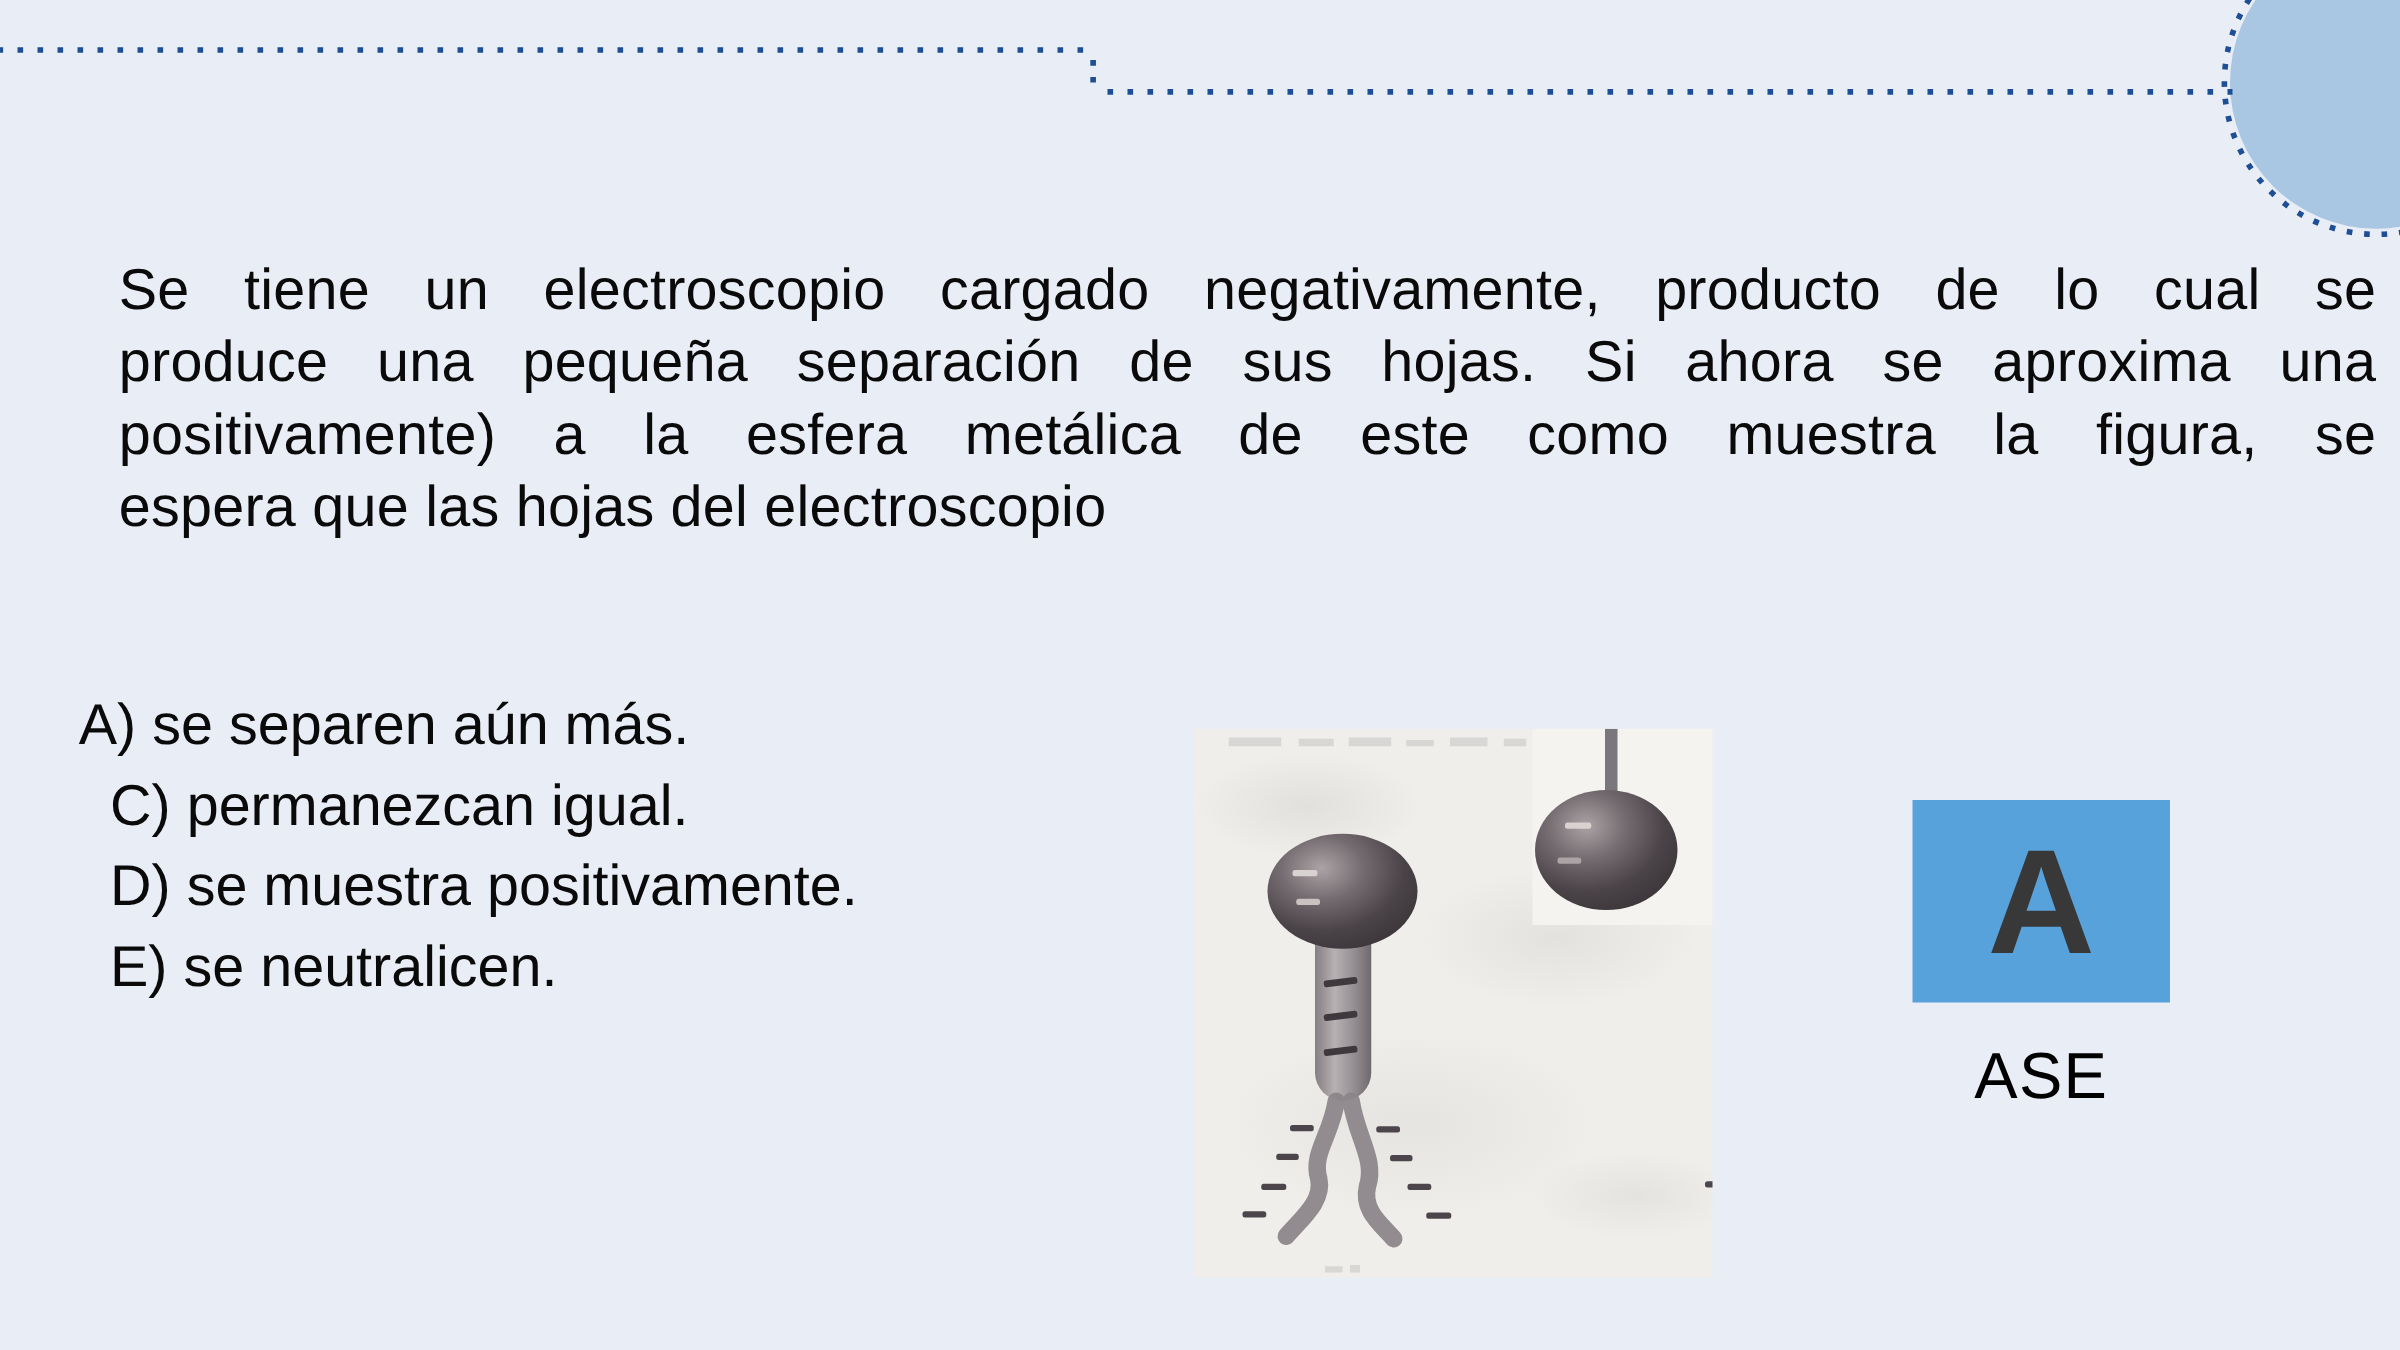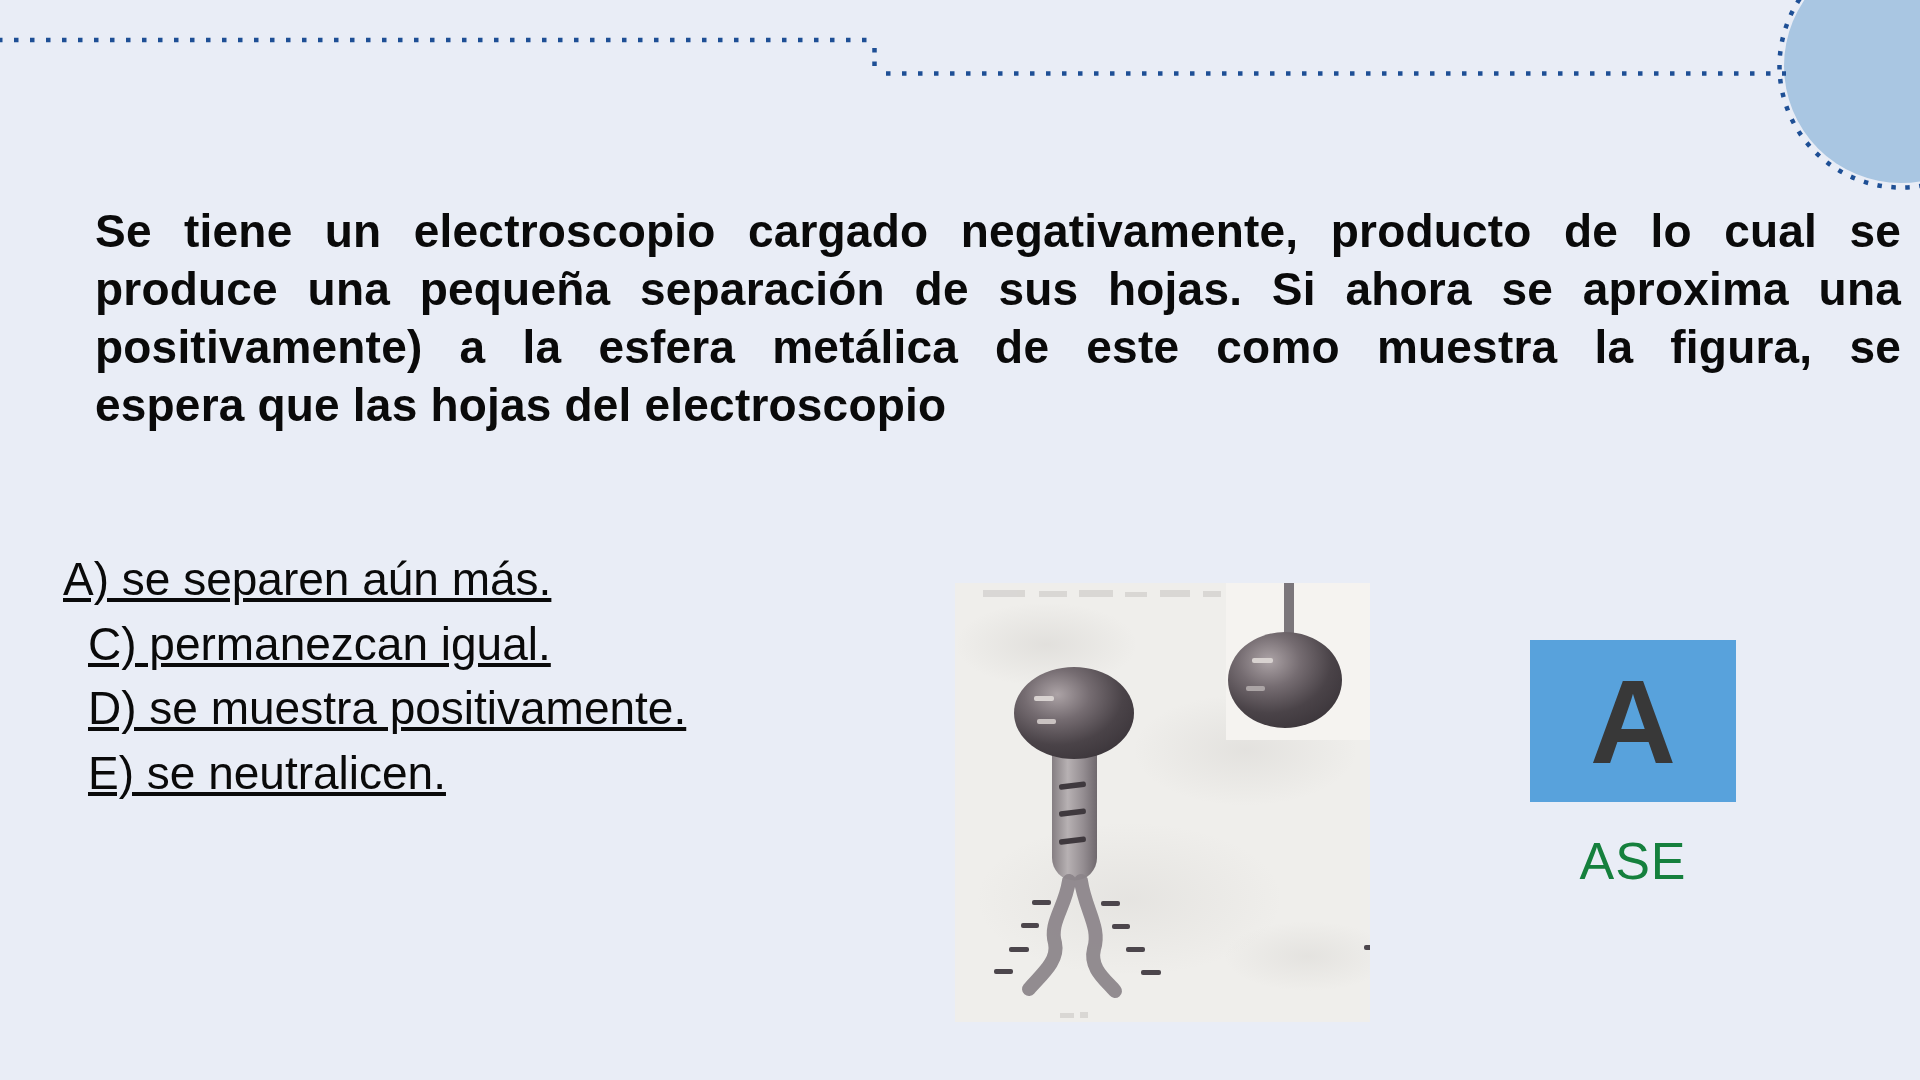--- a/index.html
+++ b/index.html
@@ -17,48 +17,48 @@
   .decor-svg{position:absolute;left:0;top:0;pointer-events:none;}
   .dots{stroke:var(--dot);stroke-width:4.5;stroke-dasharray:4.5 11.5;fill:none;}
   .dots.step{stroke-dasharray:4.5 9;}
   .ring{stroke:var(--dot);stroke-width:4.5;stroke-dasharray:4.5 9.5;fill:none;}
   .corner{fill:var(--circle);}
   
   .question{
     position:absolute;left:95px;top:202px;width:1806px;
     font-size:46px;line-height:58px;letter-spacing:0.2px;
   }
-  .qline{white-space:nowrap;font-weight:bold;}
+  .qline{white-space:nowrap;}
   .qline.just{white-space:normal;text-align:justify;text-align-last:justify;}
   
   .options{
     position:absolute;left:63px;top:547px;
     font-size:46px;line-height:64.5px;
   }
-  .option{white-space:nowrap;text-decoration:underline;}
+  .option{white-space:nowrap;}
   .option.indent{padding-left:25px;}
   
   .photo{
     position:absolute;left:955px;top:583px;width:415px;height:439px;
     background-image:
       radial-gradient(130px 60px at 22% 14%, rgba(155,150,145,.16), transparent 70%),
       radial-gradient(160px 80px at 70% 38%, rgba(155,150,145,.14), transparent 70%),
       radial-gradient(220px 110px at 42% 72%, rgba(145,140,135,.10), transparent 70%),
       radial-gradient(120px 50px at 85% 85%, rgba(150,145,140,.12), transparent 70%);
   }
   .photo svg{display:block;}
   
   .answer-box{
     position:absolute;left:1530px;top:640px;width:206px;height:162px;
     display:flex;align-items:center;justify-content:center;
     font-size:119px;font-weight:bold;color:#383838;
   }
   .answer-label{
     position:absolute;left:1530px;top:833px;width:206px;
-    text-align:center;font-size:52px;line-height:56px;color:#15803d;
+    text-align:center;font-size:52px;line-height:56px;color:#000000;
     letter-spacing:1px;
   }
 </style>
 </head>
 <body>
 
 <svg class="decor-svg" width="1920" height="235" viewBox="0 0 1920 235">
   <circle class="corner" cx="1901" cy="66" r="117"></circle>
   <circle class="ring" cx="1901" cy="66" r="121.5"></circle>
   <line class="dots" x1="-2" y1="40" x2="868" y2="40"></line>

